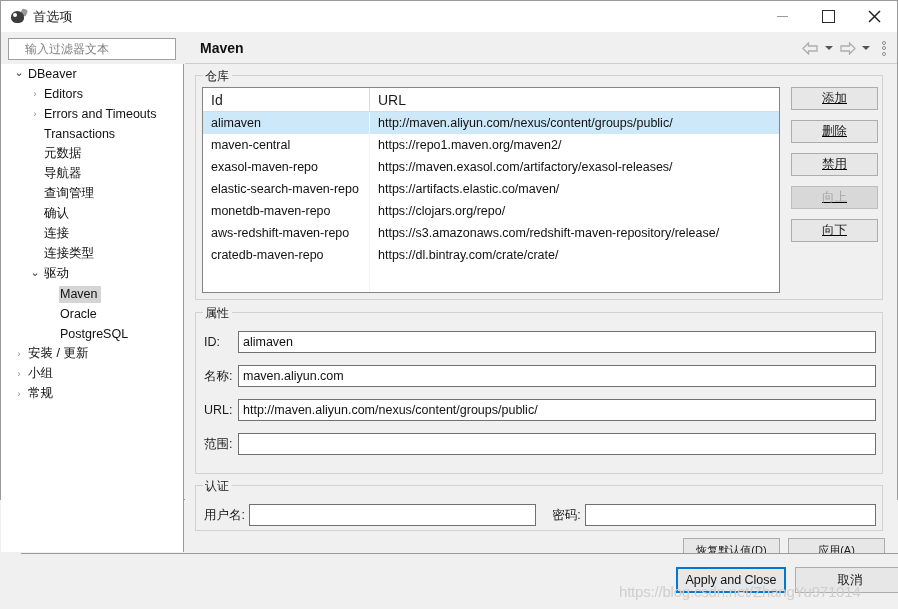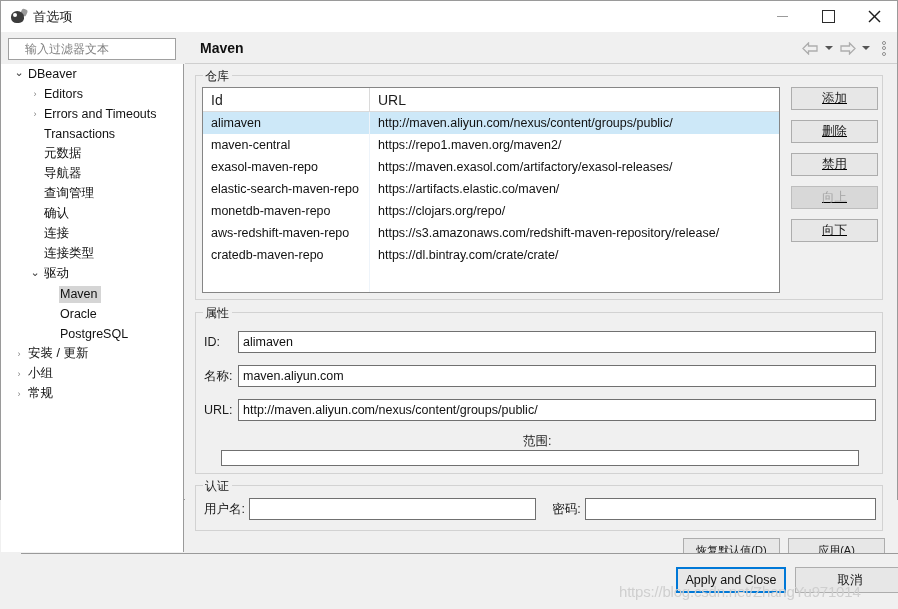--- a/index.html
+++ b/index.html
@@ -279,26 +279,26 @@
     background: #fff;
     font-family: inherit;
     font-size: 12.5px;
     color: #111;
     padding: 0 4px;
     outline: none;
   }
   #pr-id   { top: 18px; width: 672px; }
   #pr-name { top: 52px; width: 672px; }
   #pr-url  { top: 86px; width: 672px; }
-  #pr-scope{ top: 120px; width: 672px; flex-direction: column; }
+  #pr-scope{ top: 120px; width: 672px; }
   .prop-row .prop-input { width: 638px; }
 
   
   .auth-row {
-    position: absolute; left: 8px; top: 12px;
+    position: absolute; left: 8px; top: 18px;
     width: 672px; height: 22px;
     display: flex; align-items: center;
   }
   .auth-label {
     font-size: 12.5px; color: #1a1a1a;
     flex: none;
   }
   .auth-input {
     height: 22px;
     border: 1px solid #707070;

